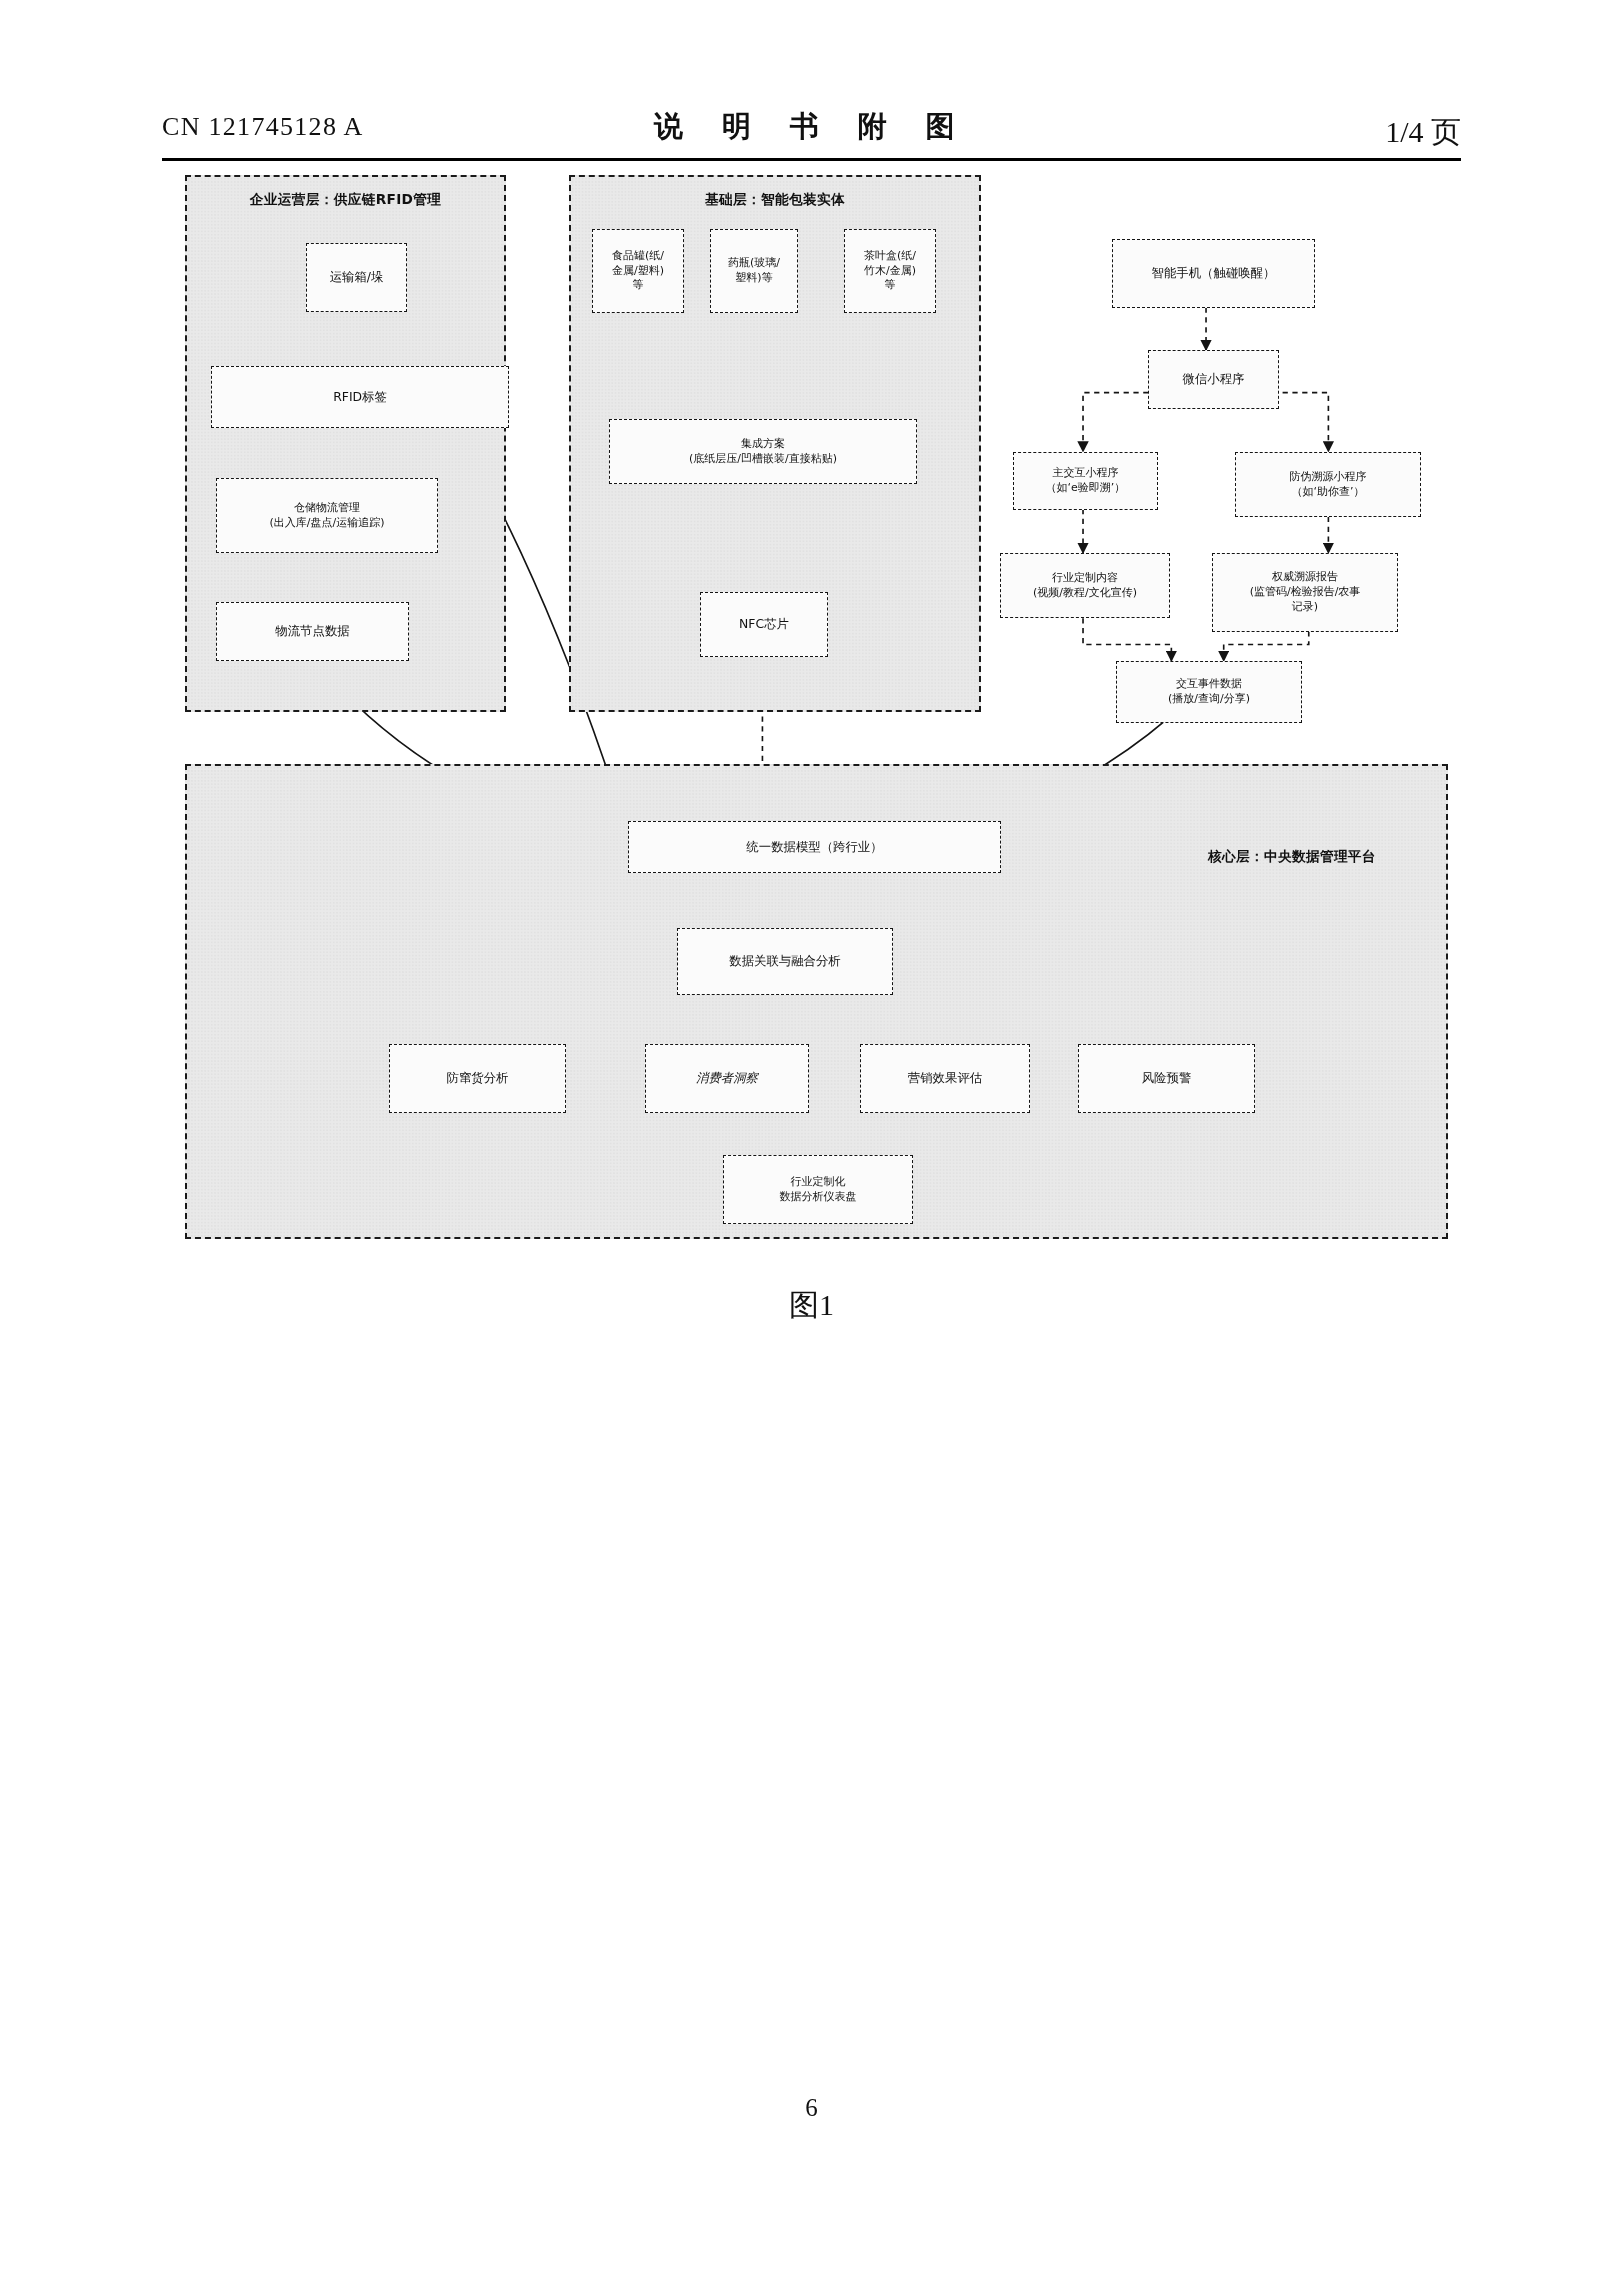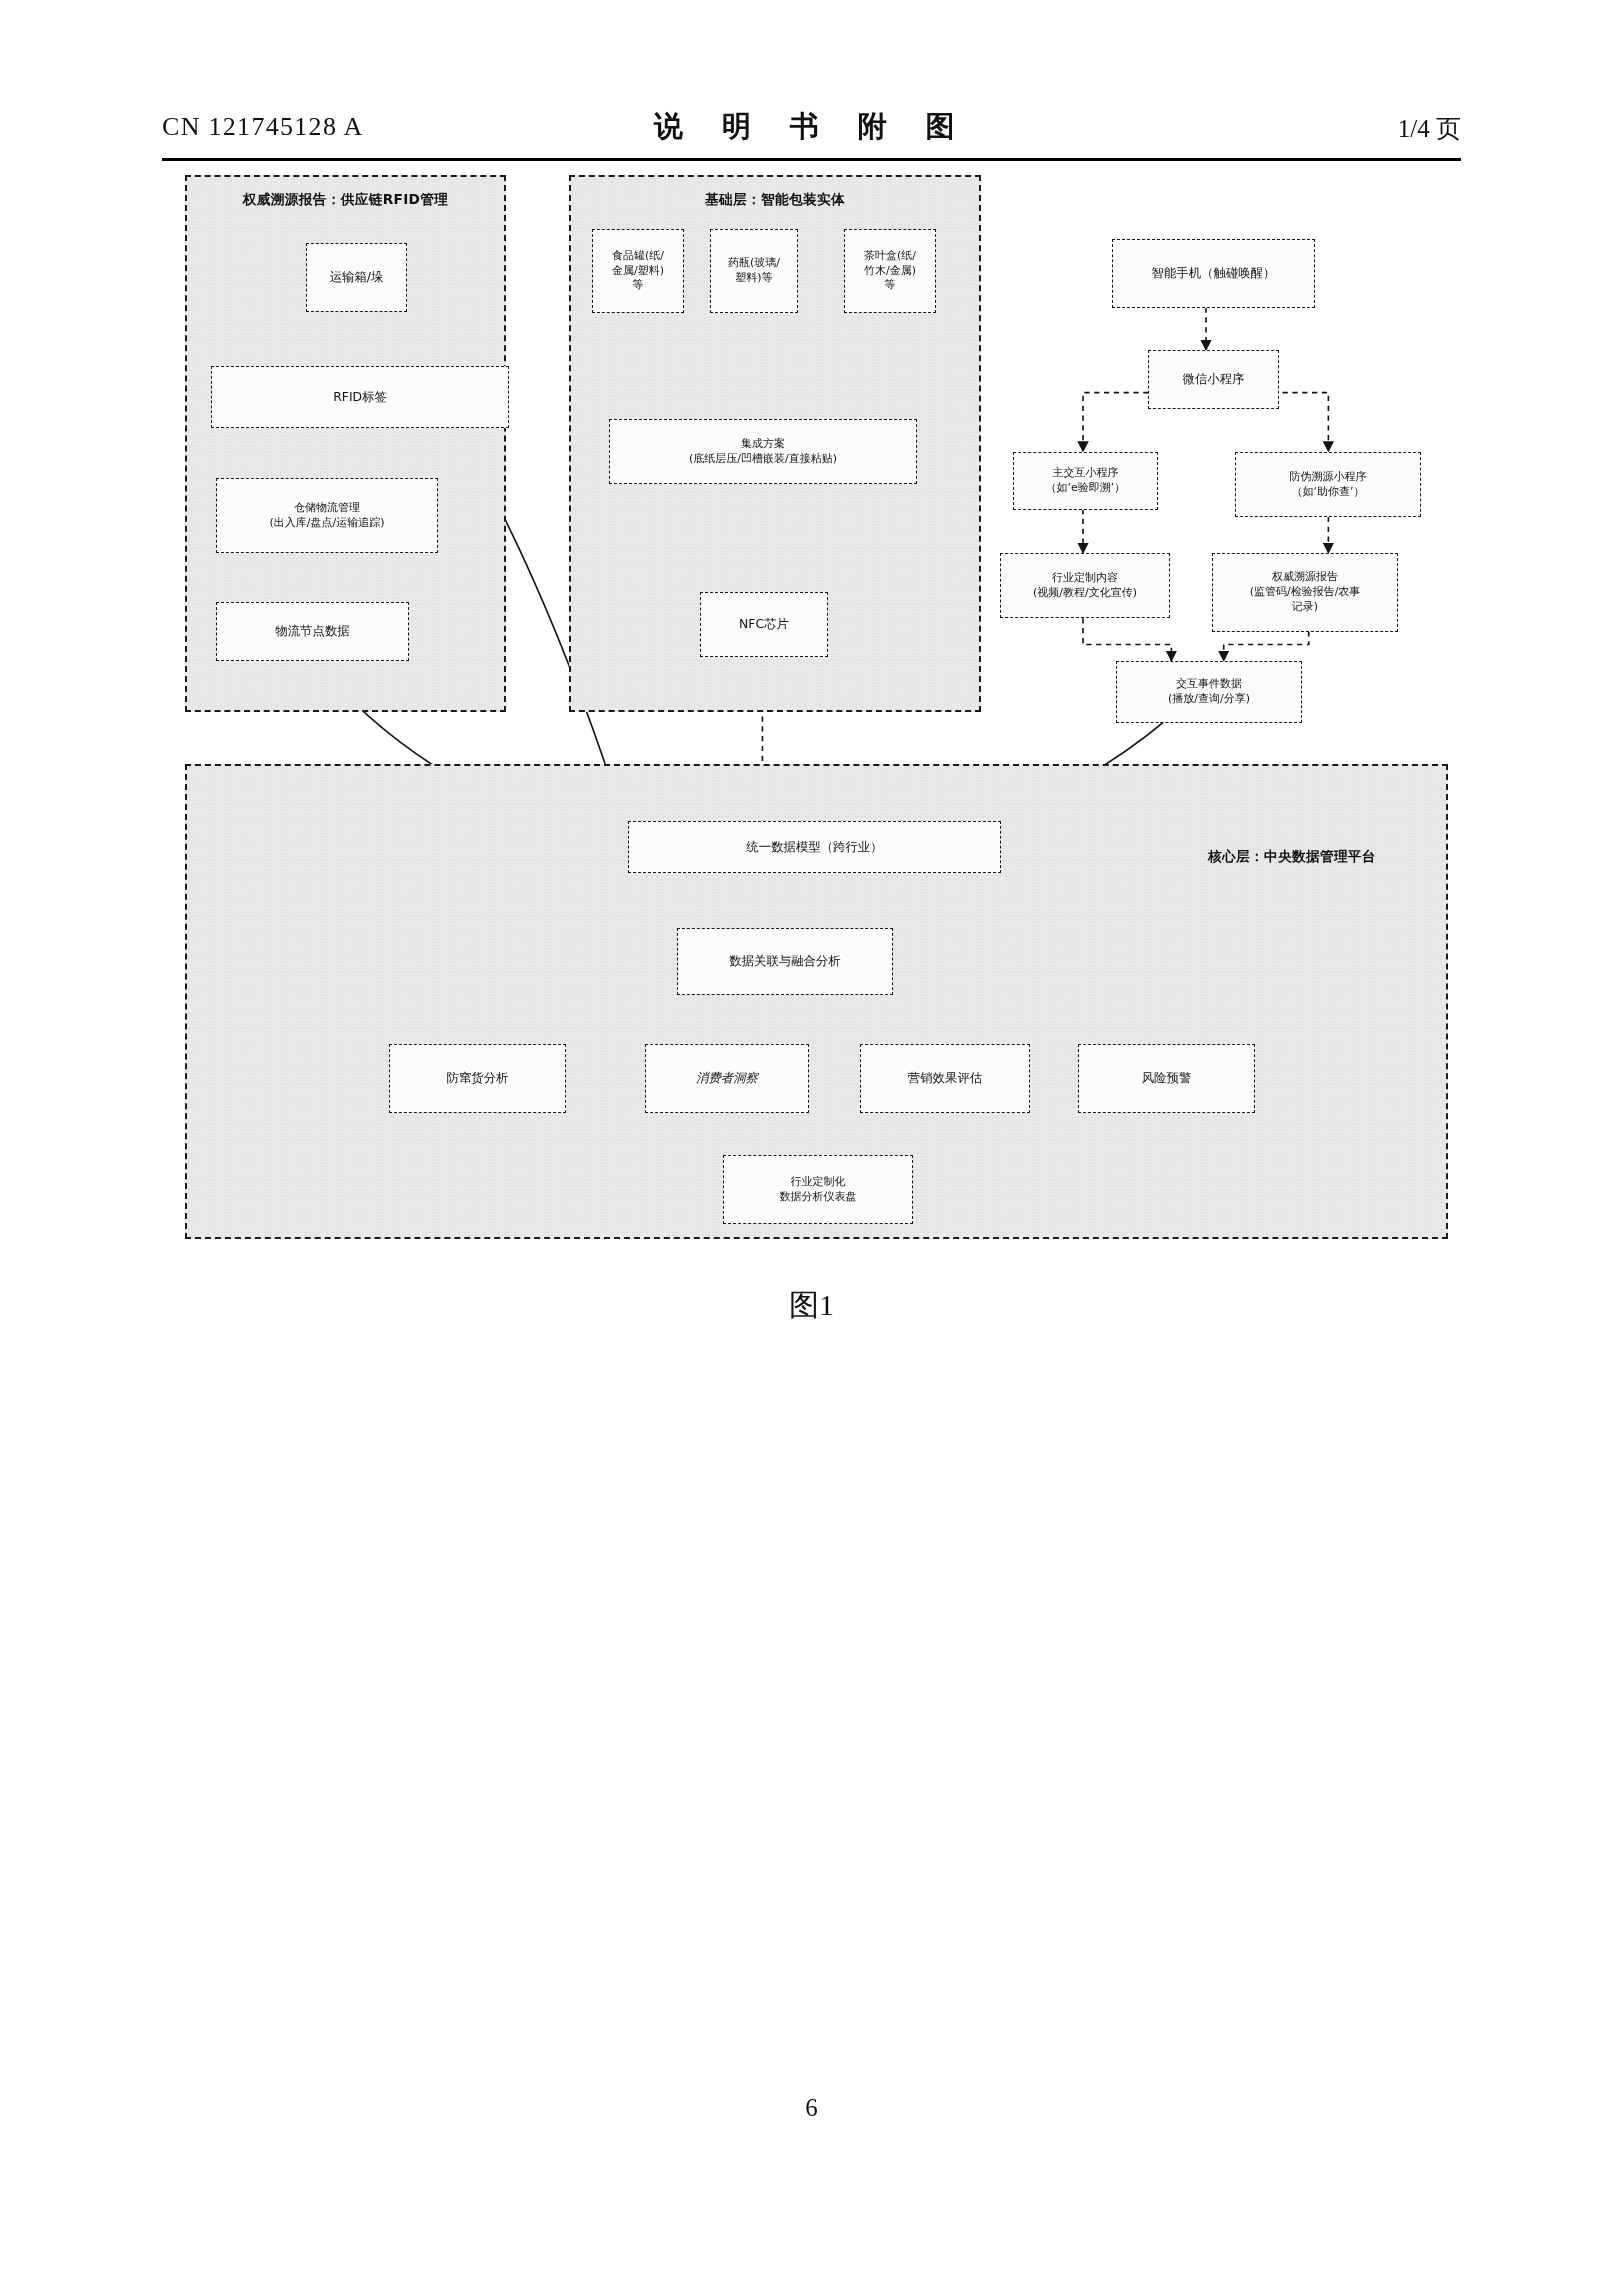--- a/index.html
+++ b/index.html
@@ -21,21 +21,21 @@
     font-family:"Liberation Serif", serif;
   }
   #page-header .hdr-center {
     position:absolute; left:0; right:0; top:9.2px;
     text-align:center;
     font-size:29px; color:#111; letter-spacing:14.4px;
     font-family:"DejaVu Sans", sans-serif; font-weight:bold;
   }
   #page-header .hdr-right {
     position:absolute; right:0; top:14.4px;
-    font-size:25px; color:#111;
+    font-size:30px; color:#111;
     font-family:"Liberation Serif", serif;
   }
   #header-rule {
     position:absolute; left:162px; top:158px; width:1299px; height:3.3px;
     background:#000;
   }
 
   
   #page-number {
     position:absolute; left:0; right:0; top:2094px;
@@ -159,21 +159,21 @@
       <path d="M 1290 1470 L 1780 1470 L 1780 1595" stroke-dasharray="8 7"></path>
 
       <path d="M 740 1700 L 740 1835 L 1105 1835" stroke-dasharray="8 7"></path>
       <line x1="1120" y1="1700" x2="1120" y2="1765" stroke-dasharray="8 7"></line>
       <line x1="1290" y1="1700" x2="1290" y2="1765" stroke-dasharray="8 7"></line>
       <path d="M 1780 1700 L 1780 1835 L 1395 1835" stroke-dasharray="8 7"></path>
     </g>
   </svg>
 
   <div class="panel" style="left:185px; top:175px; width:321px; height:537px;">
-    <div class="panel-title" style="top:14.4px;">权威溯源报告：供应链RFID管理</div>
+    <div class="panel-title" style="top:14.4px;">企业运营层：供应链RFID管理</div>
   </div>
   <div class="node" style="left:306px; top:243px; width:101px; height:69px;">运输箱/垛</div>
   <div class="node" style="left:211px; top:366px; width:298px; height:62px;">RFID标签</div>
   <div class="node small" style="left:216px; top:478px; width:222px; height:75px;">仓储物流管理
 (出入库/盘点/运输追踪)</div>
   <div class="node" style="left:216px; top:602px; width:193px; height:59px;">物流节点数据</div>
 
   <div class="panel" style="left:569px; top:175px; width:412px; height:537px;">
     <div class="panel-title" style="top:14.4px;">基础层：智能包装实体</div>
   </div>

